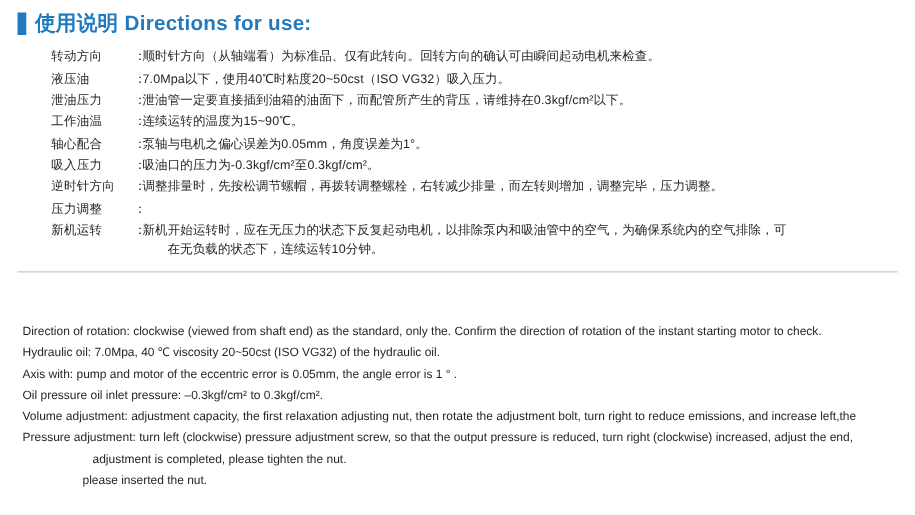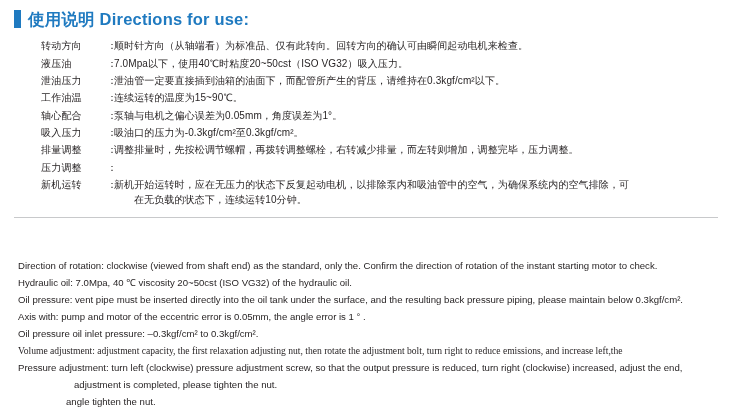--- a/index.html
+++ b/index.html
@@ -91,21 +91,20 @@
   .en-line {
     font-size: 9.6px;
     line-height: 1.62;
     color: #231f20;
     margin-bottom: 1.5px;
     text-align: left;
   }
   .en-line.hang2 {
     padding-left: 56px;
     text-indent: -56px;
-    font-family: Liberation Serif, serif;
   }
   .en-line.hang3 {
     padding-left: 48px;
     text-indent: -48px;
   }
   .en-cont {
     padding-left: 56px;
   }
   .en-cont3 {
     padding-left: 48px;
@@ -153,21 +152,21 @@
       <span class="cn-text">泵轴与电机之偏心误差为0.05mm，角度误差为1°。</span>
     </div>
 
     <div class="cn-row">
       <span class="cn-label">吸入压力</span>
       <span class="cn-sep">：</span>
       <span class="cn-text">吸油口的压力为-0.3kgf/cm²至0.3kgf/cm²。</span>
     </div>
 
     <div class="cn-row">
-      <span class="cn-label">排量调整</span>
+      <span class="cn-label">逆时针方向</span>
       <span class="cn-sep">：</span>
       <span class="cn-text">调整排量时，先按松调节螺帽，再拨转调整螺栓，右转减少排量，而左转则增加，调整完毕，压力调整。</span>
     </div>
 
     <div class="cn-row">
       <span class="cn-label">压力调整</span>
       <span class="cn-sep">：</span>
     </div>
 
     <div class="cn-row">
@@ -176,23 +175,22 @@
       <span class="cn-text"><span>新机开始运转时，应在无压力的状态下反复起动电机，以排除泵内和吸油管中的空气，为确保系统内的空气排除，可</span><span class="indent2">在无负载的状态下，连续运转10分钟。</span></span>
     </div>
 
   </div>
 
   <hr class="divider">
 
   <div class="en-block">
     <div class="en-line">Direction of rotation: clockwise (viewed from shaft end) as the standard, only the. Confirm the direction of rotation of  the instant starting motor to check.</div>
     <div class="en-line">Hydraulic oil: 7.0Mpa, 40 ℃ viscosity 20~50cst (ISO VG32) of the hydraulic oil.</div>
-    <div class="en-line">Oil pressure: vent pipe must be inserted directly into the oil tank under the surface, and the resulting back pressure piping, please maintain below 0.3kgf/cm².</div>
     <div class="en-line">Axis with: pump and motor of the eccentric error is 0.05mm, the angle error is 1 ° .</div>
     <div class="en-line">Oil pressure oil inlet pressure: –0.3kgf/cm² to 0.3kgf/cm².</div>
     <div class="en-line hang2">Volume adjustment: adjustment capacity, the first relaxation adjusting nut, then rotate the adjustment bolt, turn right to reduce emissions, and increase left,the</div>
     <div class="en-line hang3">Pressure adjustment: turn left (clockwise) pressure adjustment screw, so that the output pressure is reduced, turn right (clockwise) increased, adjust the end,</div>
     <div class="en-line en-cont">adjustment is completed, please tighten the nut.</div>
-    <div class="en-line en-cont3">angle tighten the nut.</div>
+    <div class="en-line en-cont3">please inserted the nut.</div>
 
   </div>
 
 </div>
 
 </body></html>

